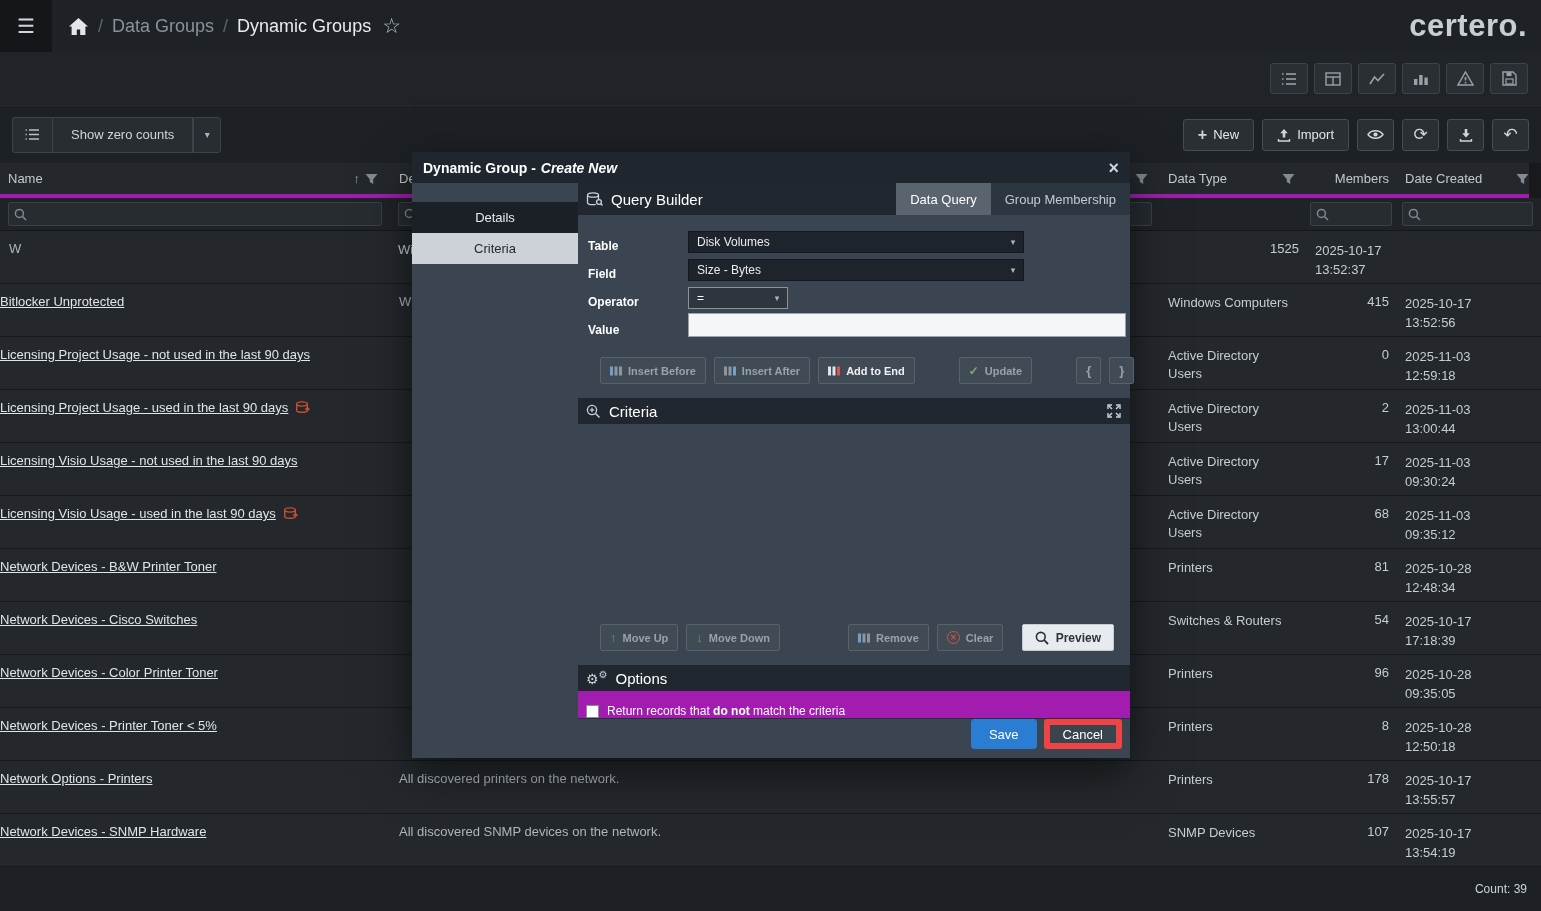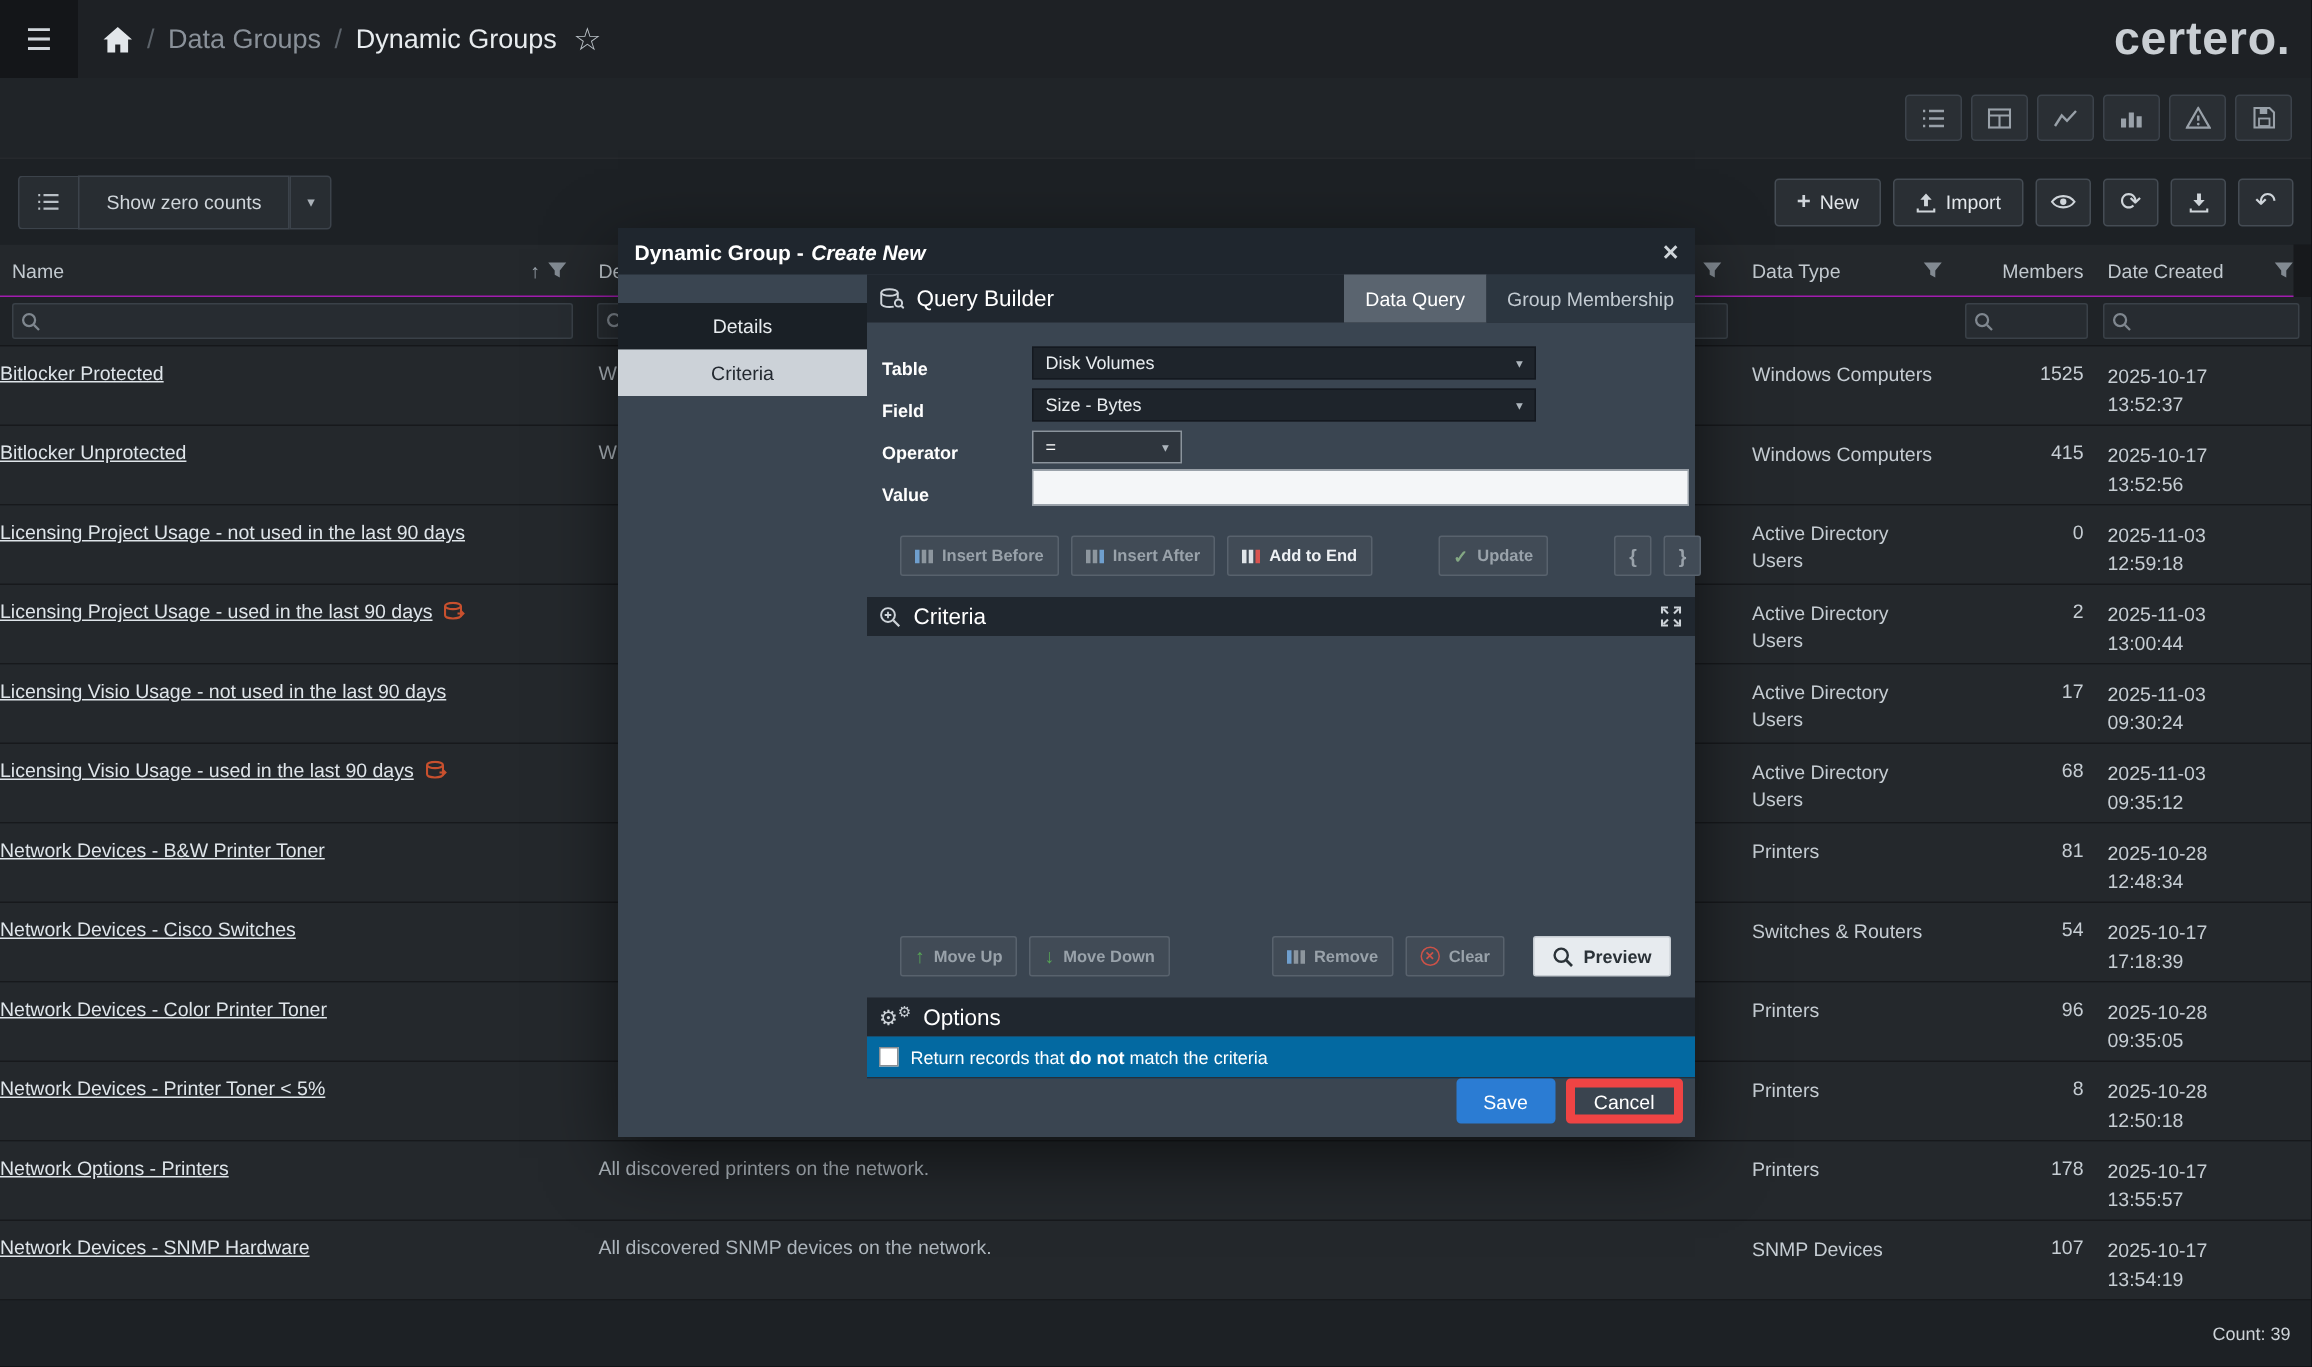--- a/index.html
+++ b/index.html
@@ -42,21 +42,21 @@
   .act-btn { height:32px; background:#2a2f34; border:1px solid #454c54; border-radius:3px;
              color:#e2e6ea; font-size:13px; display:flex; align-items:center; gap:6px;
              padding:0 14px; cursor:pointer; }
   .act-icon-btn { width:37px; padding:0; justify-content:center; }
   .glyph17 { font-size:17px; line-height:1; color:#cfd5da; }
   .plus { font-size:16px; font-weight:bold; color:#cfd5da; }
 
   
   .grid-cols { display:grid; grid-template-columns:390px 770px 145px 90px 146px; }
   .tbl-head { position:absolute; top:163px; left:0; right:12px; height:35px; background:#24282c;
-              align-items:center; border-bottom:1px solid #a21caf; color:#c2c9cf; font-size:13px; }
+              align-items:center; border-bottom:4px solid #a21caf; color:#c2c9cf; font-size:13px; }
   .th { display:flex; align-items:center; height:100%; }
   .th-icons { margin-left:auto; margin-right:12px; display:flex; align-items:center; gap:5px; }
   .sort-glyph { font-size:13px; color:#9aa2aa; }
   .pl8 { padding-left:8px; } .pl9 { padding-left:9px; } .pl10 { padding-left:10px; }
   .th-members { justify-content:flex-end; padding-right:6px; }
 
   .tbl-filter { position:absolute; top:198px; left:0; right:0; height:33px; background:#1f2327;
                 align-items:center; border-bottom:1px solid #15171a; }
   .fcell { display:flex; align-items:center; height:100%; }
   .filter-box { height:24px; background:#272c31; border:1px solid #3a4148; border-radius:2px;
@@ -129,22 +129,22 @@
   .gap40 { margin-left:36px; }
   .green-glyph { color:#56a356; font-weight:bold; font-size:13px; line-height:1; }
   .check-glyph { color:#84a884; font-size:12px; line-height:1; }
   .clear-circ { width:13px; height:13px; border:1px solid #cc5248; border-radius:50%; color:#cc5248;
                 font-size:8px; line-height:11px; text-align:center; display:inline-block; }
   .preview-btn { margin-left:auto; background:#e7ebef; border:1px solid #c6ccd2; color:#2b3238;
                  font-weight:bold; height:27px; padding:0 12px; display:flex; gap:7px;
                  align-items:center; border-radius:2px; font-size:12px; cursor:pointer; }
   .crit-empty { flex:1; }
   .opt-strip { margin-top:12px; }
-  .cb-row { height:28px; background:#0369a1; border-bottom:1px solid #272f38; display:flex;
-            align-items:center; padding-left:8px; gap:8px; font-size:12px; color:#fff; flex:0 0 auto; }
+  .cb-row { height:28px; background:#a21caf; border-bottom:1px solid #272f38; display:flex;
+            align-items:flex-end; padding-left:8px; gap:8px; font-size:12px; color:#fff; flex:0 0 auto; }
   .cb { width:13px; height:13px; background:#fff; border:1px solid #8a8f94; cursor:pointer; flex:0 0 auto; }
 
   .m-footer { margin-top:auto; display:flex; justify-content:flex-end; gap:7px;
               padding:0 8px 9px 0; flex:0 0 auto; }
   .save-btn { background:#2b7cd3; border:1px solid #2b7cd3; color:#fff; font-size:13px; height:30px;
               padding:0 17px; border-radius:3px; cursor:pointer; font-family:inherit; }
   .cancel-btn { background:#3a444f; border:6px solid #ef4444; color:#fff; font-size:13px; height:30px;
                 padding:0 13px; border-radius:3px; cursor:pointer; font-family:inherit; }
 </style>
 </head>
@@ -337,24 +337,20 @@
         <svg width="13" height="13" viewBox="0 0 13 13">
             <circle cx="5.4" cy="5.4" r="4" fill="none" stroke="#7f878f" stroke-width="1.5"></circle>
             <line x1="8.6" y1="8.6" x2="12" y2="12" stroke="#7f878f" stroke-width="1.5"></line>
           </svg>
       </div>
     </div>
   </div>
 
   <div class="tbl-body">
     <div class="trow grid-cols">
-      <div class="cell c-name">
-        <span class="row-link">Bitlocker Protected</span>
-
-      </div>
       <div class="cell c-desc pl9">W</div>
       <div class="cell c-type pl8">Windows Computers</div>
       <div class="cell c-members">1525</div>
       <div class="cell c-date pl10">
         <div>2025-10-17</div>
         <div>13:52:37</div>
       </div>
     </div>
 
     <div class="trow grid-cols">

